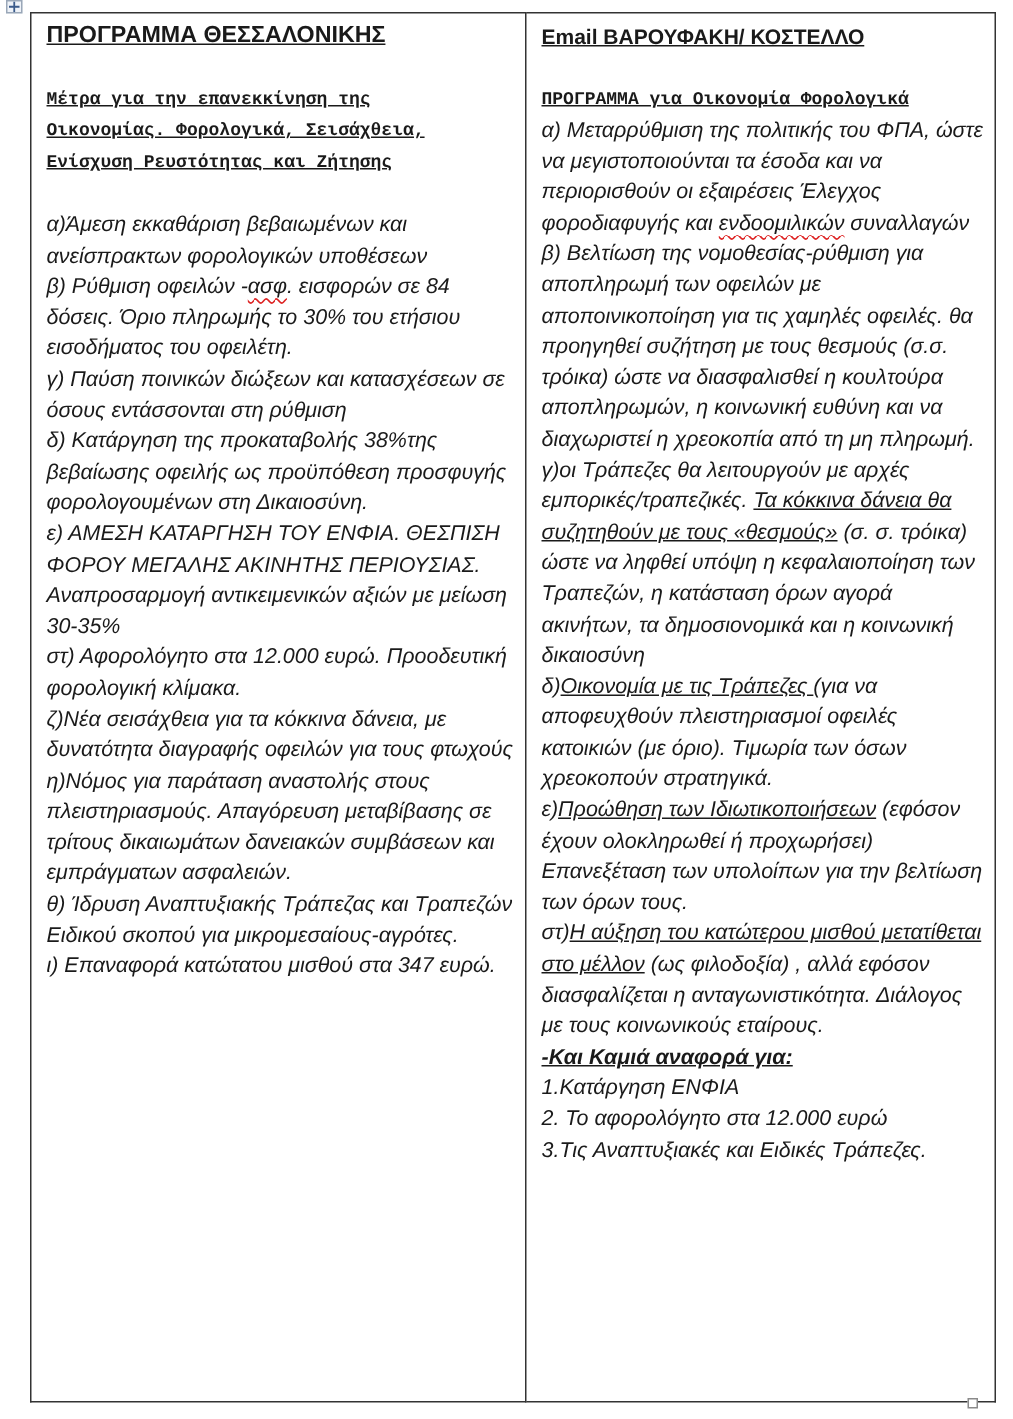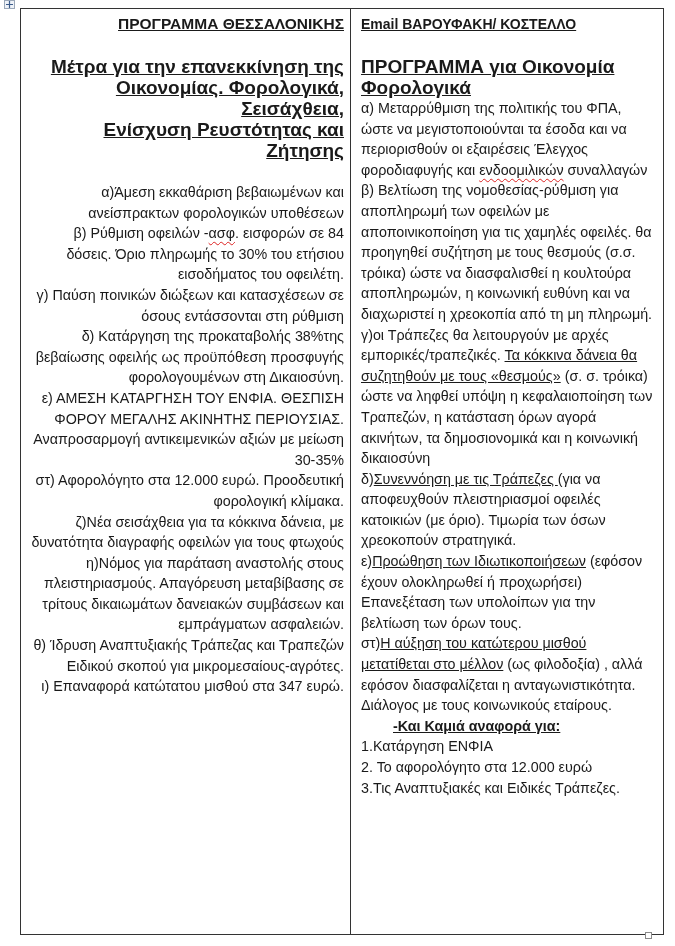--- a/index.html
+++ b/index.html
@@ -7,29 +7,29 @@
          font-family:"Liberation Sans", sans-serif; color:#1a1a1a; }
   .move-handle { position:absolute; left:4px; top:0px; width:11px; height:9px;
          border:1px solid #9aa7b8; background:#eef2f8; box-sizing:border-box; }
   .move-handle svg { position:absolute; left:0; top:0; }
   .resize-handle { position:absolute; left:645px; top:932px; width:7px; height:7px;
          border:1px solid #8a8a8a; background:#fff; box-sizing:border-box; }
   table.doc { position:absolute; left:20px; top:8px; border-collapse:collapse;
          width:629px; height:927px; table-layout:fixed; }
   table.doc td { border:1.5px solid #333; vertical-align:top; padding:4px 6px 0 10px;
          font-size:14.3px; line-height:20.6px; }
-  td.left { width:313px;text-align:right; }
+  td.left { width:313px; }
   td.right { width:296px; padding-left:7px; }
   .title { font-weight:bold; text-decoration:underline; font-size:15.5px; margin:0; line-height:22px; }
-  .subtitle { font-weight:bold; text-decoration:underline; font-size:19px; line-height:21px; }
+  .subtitle { font-weight:bold; text-decoration:underline; font-size:12px; line-height:21px;font-family:Liberation Mono, monospace; }
   .spacer { height:21px; }
-  .para { margin:0; }
+  .para { margin:0;font-style:italic; }
   .ul { text-decoration:underline; }
   .squiggle { text-decoration:underline wavy #d22; text-decoration-thickness:1px; text-underline-offset:3px; }
-  .bold-ul { font-weight:bold; text-decoration:underline;margin-left:32px; }
+  .bold-ul { font-weight:bold; text-decoration:underline; }
 </style>
 </head>
 <body>
 
 <div class="move-handle">
   <svg width="9" height="7" viewBox="0 0 9 7">
       <path d="M4.5 0 L4.5 7 M1 3.5 L8 3.5" stroke="#3a5a8a" stroke-width="1.2"></path>
     </svg>
 </div>
 
@@ -56,21 +56,21 @@
       <p class="para">θ) Ίδρυση Αναπτυξιακής Τράπεζας και Τραπεζών Ειδικού  σκοπού για μικρομεσαίους-αγρότες.</p>
       <p class="para">ι) Επαναφορά  κατώτατου  μισθού στα 347 ευρώ.</p>
     </td>
     <td class="right">
       <p class="title" style="font-size:14px">Email ΒΑΡΟΥΦΑΚΗ/ ΚΟΣΤΕΛΛΟ</p>
       <div class="spacer"></div>
       <div class="subtitle">ΠΡΟΓΡΑΜΜΑ  για Οικονομία Φορολογικά</div>
       <p class="para"><span>α) Μεταρρύθμιση της πολιτικής του ΦΠΑ, ώστε να μεγιστοποιούνται  τα έσοδα και να περιορισθούν οι εξαιρέσεις Έλεγχος φοροδιαφυγής  και </span><span class="squiggle">ενδοομιλικών</span><span>  συναλλαγών</span></p>
       <p class="para">β) Βελτίωση της νομοθεσίας-ρύθμιση για αποπληρωμή των οφειλών  με αποποινικοποίηση για τις χαμηλές οφειλές. θα προηγηθεί συζήτηση με τους θεσμούς (σ.σ. τρόικα) ώστε να διασφαλισθεί η κουλτούρα αποπληρωμών, η κοινωνική  ευθύνη και να διαχωριστεί η χρεοκοπία  από τη μη πληρωμή.</p>
       <p class="para"><span>γ)οι Τράπεζες θα λειτουργούν  με αρχές εμπορικές/τραπεζικές.  </span><span class="ul">Τα κόκκινα δάνεια θα συζητηθούν με τους «θεσμούς»</span><span> (σ. σ. τρόικα) ώστε να ληφθεί υπόψη η κεφαλαιοποίηση  των Τραπεζών, η κατάσταση όρων αγορά ακινήτων, τα δημοσιονομικά και η κοινωνική  δικαιοσύνη</span></p>
-      <p class="para"><span>δ)</span><span class="ul">Συνεννόηση με τις Τράπεζες </span><span>(για να αποφευχθούν πλειστηριασμοί οφειλές κατοικιών (με όριο). Τιμωρία των όσων χρεοκοπούν στρατηγικά.</span></p>
+      <p class="para"><span>δ)</span><span class="ul">Οικονομία με τις Τράπεζες </span><span>(για να αποφευχθούν πλειστηριασμοί οφειλές κατοικιών (με όριο). Τιμωρία των όσων χρεοκοπούν στρατηγικά.</span></p>
       <p class="para"><span>ε)</span><span class="ul">Προώθηση των Ιδιωτικοποιήσεων</span><span> (εφόσον έχουν ολοκληρωθεί ή προχωρήσει) Επανεξέταση των υπολοίπων για την βελτίωση των όρων τους.</span></p>
       <p class="para"><span>στ)</span><span class="ul">Η αύξηση του κατώτερου μισθού μετατίθεται στο μέλλον</span><span> (ως φιλοδοξία)  , αλλά εφόσον διασφαλίζεται η ανταγωνιστικότητα. Διάλογος με τους κοινωνικούς  εταίρους.</span></p>
       <p class="para bold-ul">-Και Καμιά αναφορά για:</p>
       <p class="para">1.Κατάργηση ΕΝΦΙΑ</p>
       <p class="para">2. Το αφορολόγητο  στα 12.000 ευρώ</p>
       <p class="para">3.Τις Αναπτυξιακές και Ειδικές  Τράπεζες.</p>
     </td>
   </tr>
 </tbody>
   </table>

